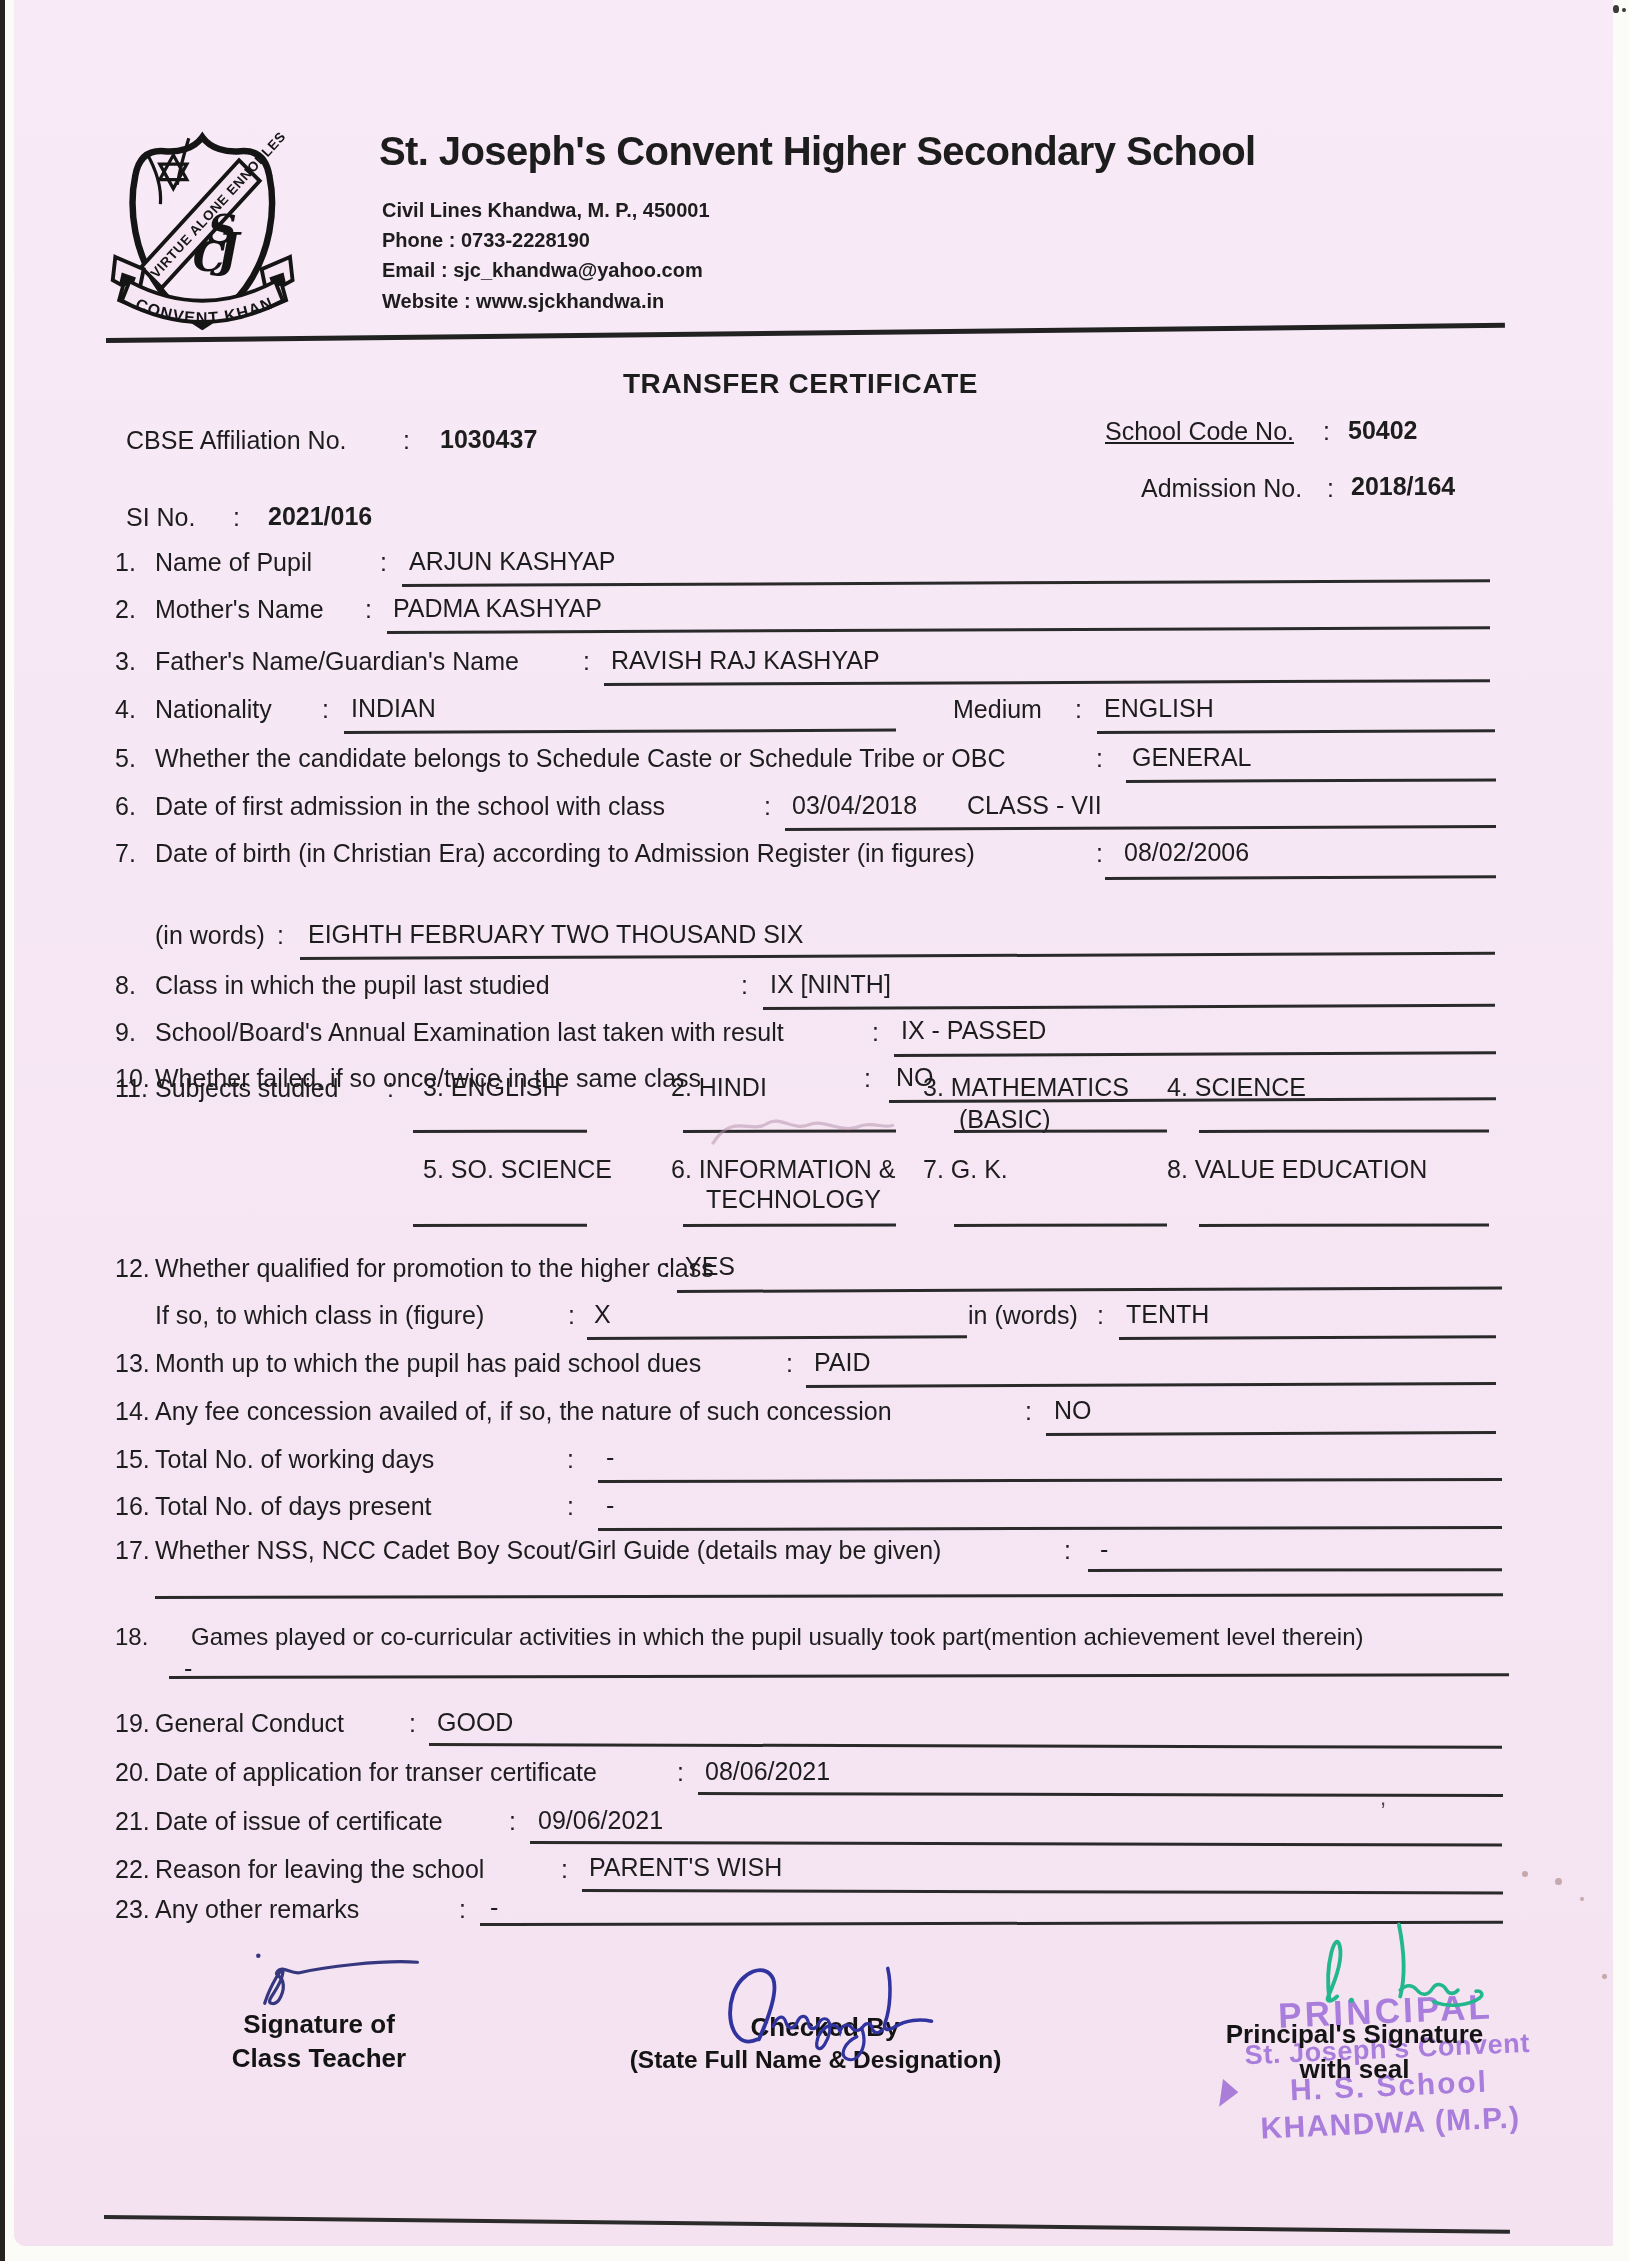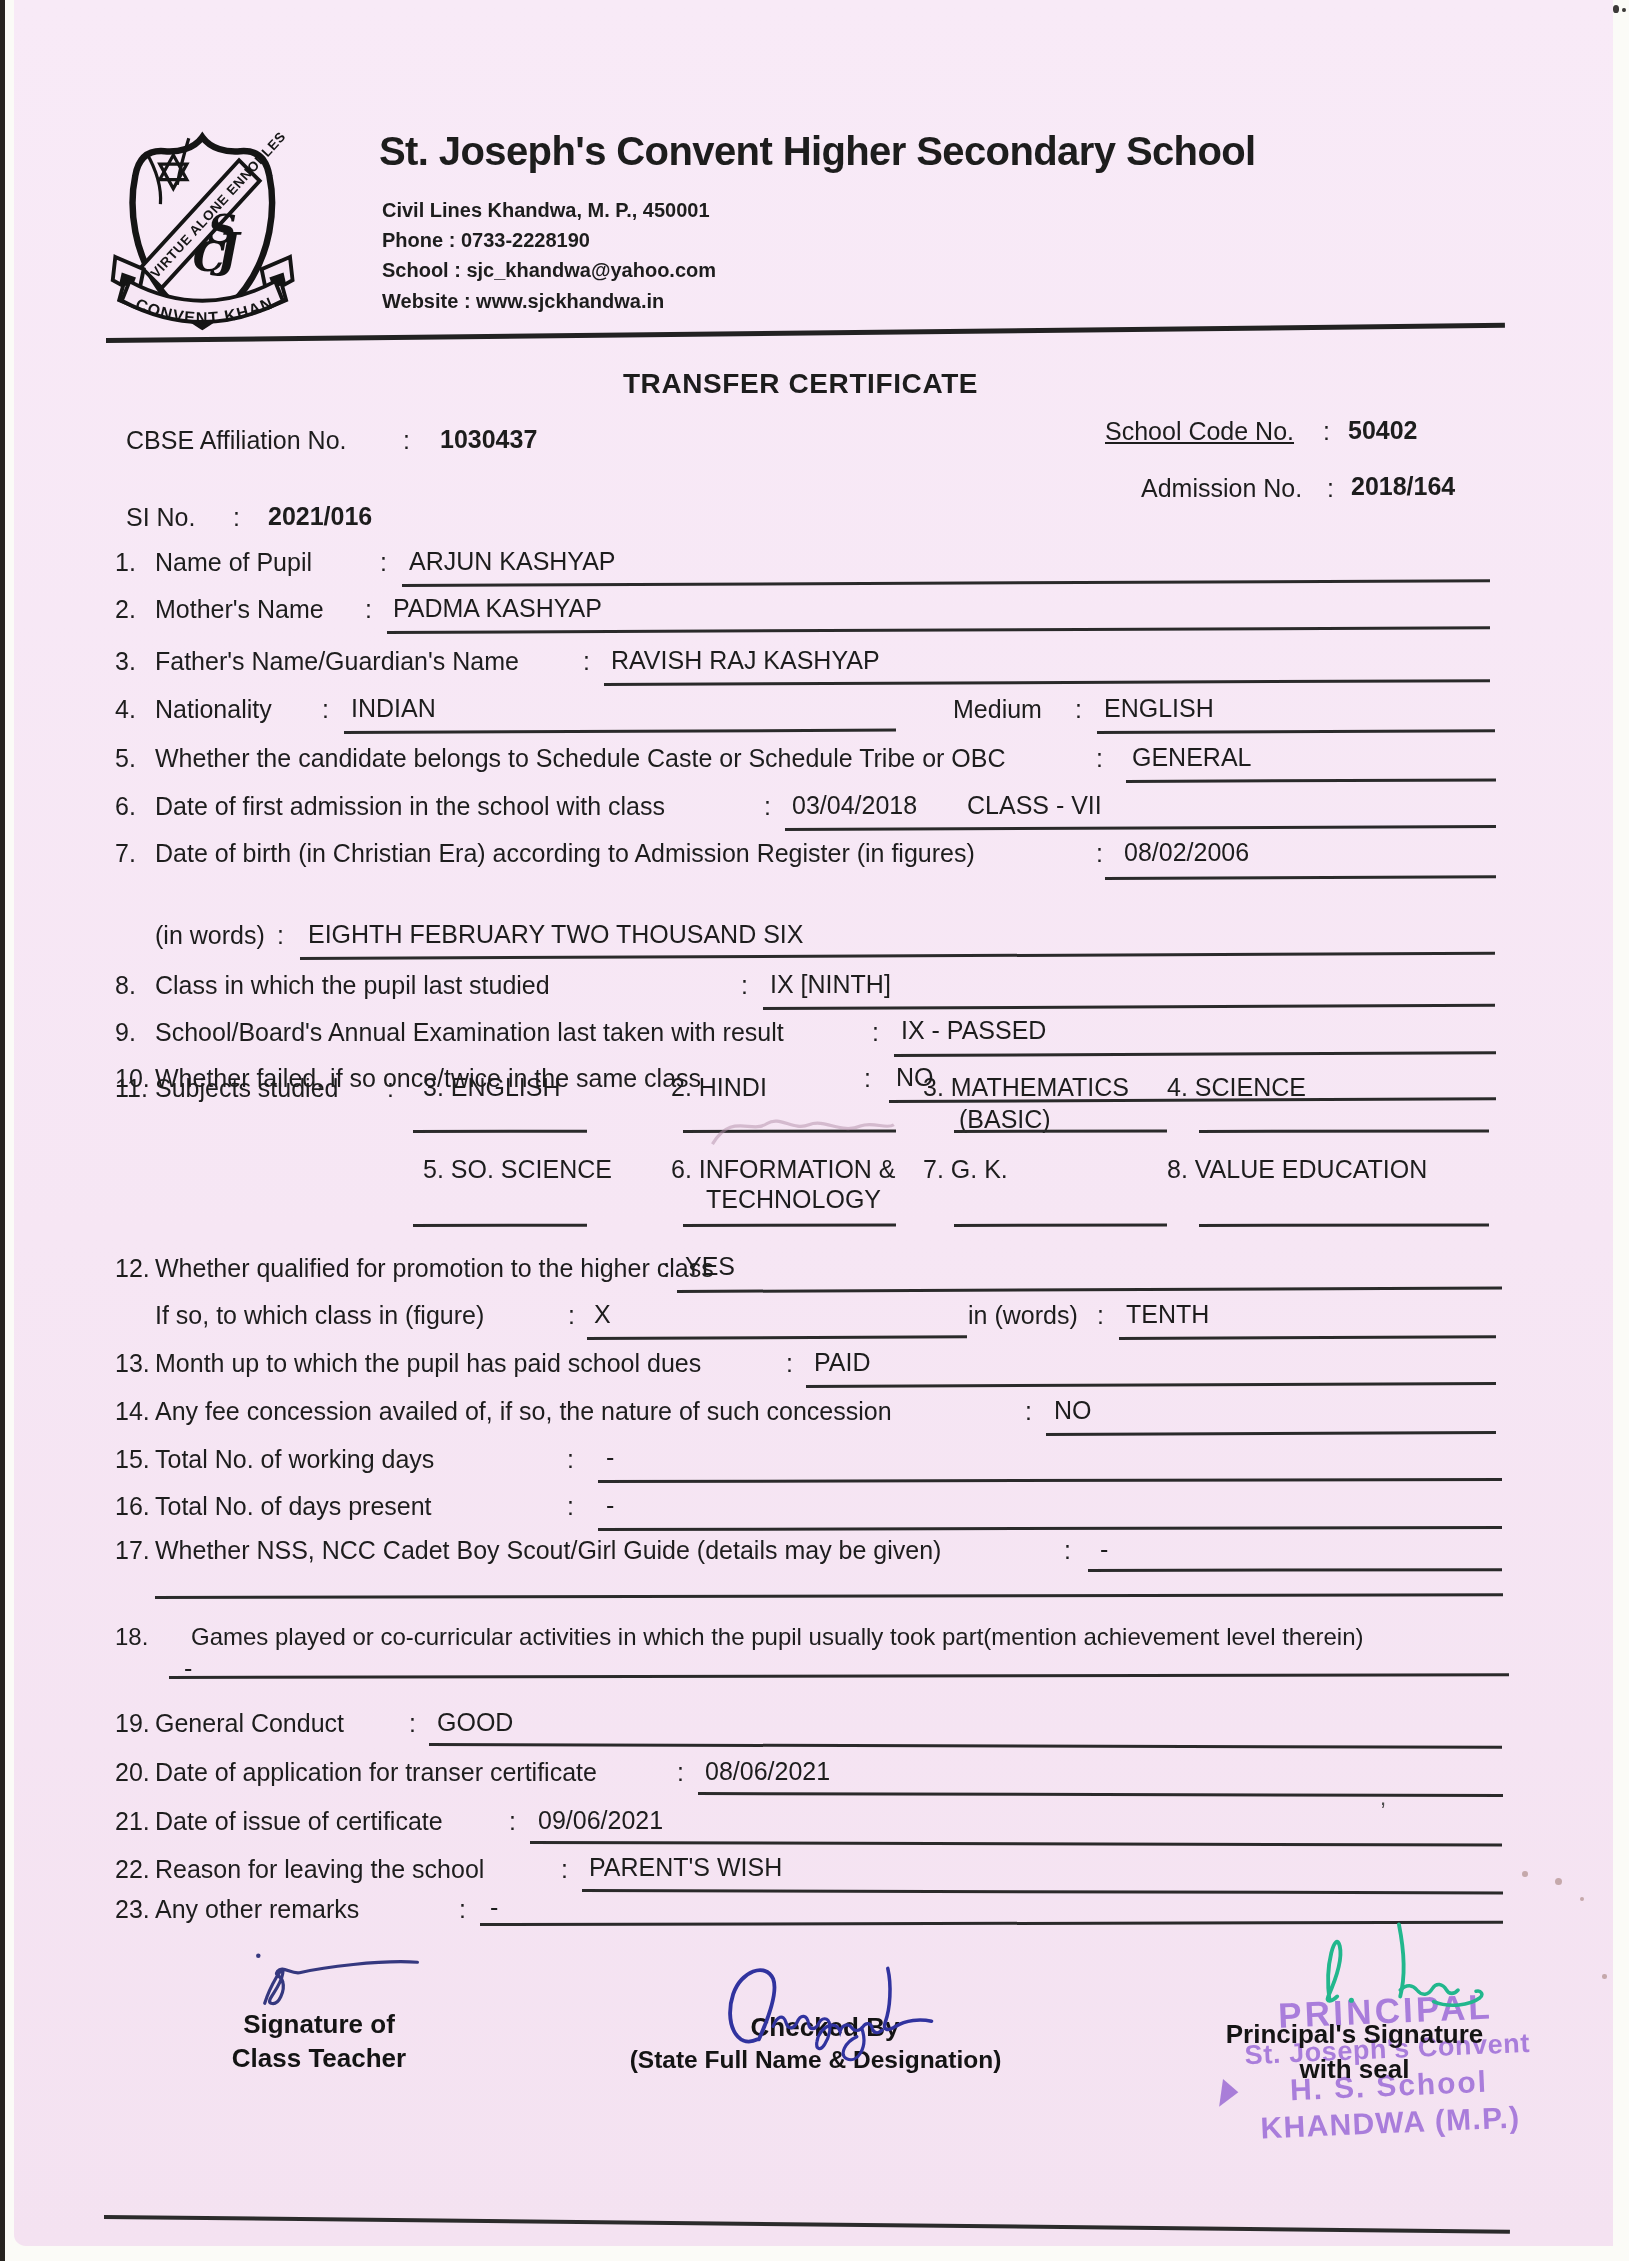--- a/index.html
+++ b/index.html
@@ -76,21 +76,21 @@
         <path id="ribbonTextPath" d="M30,290 Q143,344 258,290"></path>
       </defs>
     <text font-size="25" font-weight="bold" letter-spacing="2" fill="#151515">
       <textPath href="#ribbonTextPath" startOffset="8">CONVENT KHANDWA</textPath>
     </text>
   </svg>
 
   <div class="t b school-name" style="left:379px;top:129px;">St. Joseph's Convent Higher Secondary School</div>
   <div class="t b addr" style="left:382px;top:199px;">Civil Lines Khandwa, M. P., 450001</div>
   <div class="t b addr" style="left:382px;top:229px;">Phone : 0733-2228190</div>
-  <div class="t b addr" style="left:382px;top:259px;">School : sjc_khandwa@yahoo.com</div>
+  <div class="t b addr" style="left:382px;top:259px;">Email : sjc_khandwa@yahoo.com</div>
   <div class="t b addr" style="left:382px;top:290px;">Website : www.sjckhandwa.in</div>
 
   <div class="rule-top" style="left:106px;top:338px;width:1399px;"></div>
 
   <div class="t b title" style="left:607px;top:369px;width:387px;text-align:center;">TRANSFER CERTIFICATE</div>
 </div>
 
 <div class="group">
   <span class="t" style="left:126px;top:427px;">CBSE Affiliation No.</span>
   <span class="t" style="left:403px;top:427px;">:</span>

